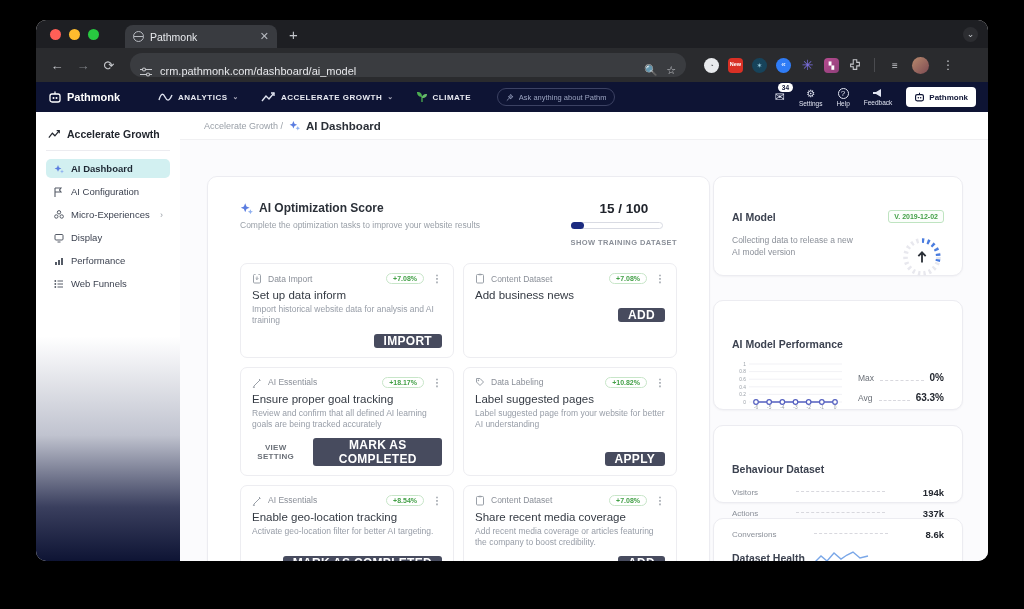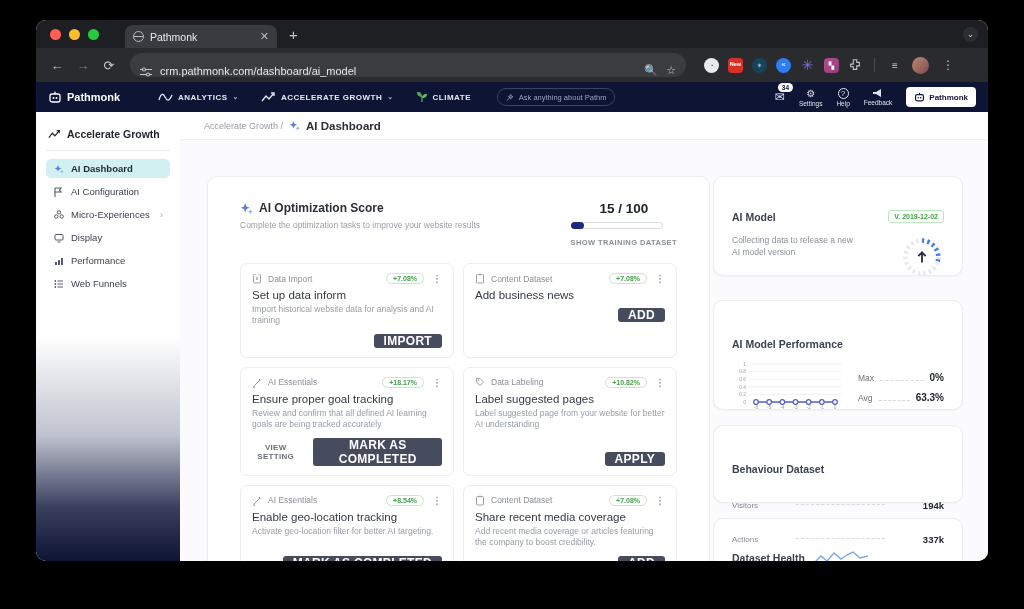--- a/index.html
+++ b/index.html
@@ -123,21 +123,21 @@
   .aim-body { display:flex; justify-content:space-between; margin-top:12px; }
   .aim-text { font-size:8.5px; color:#8a8f98; width:130px; line-height:1.4; }
   .perf { height:110px; margin-bottom:15px; }
   .perf-body { display:flex; align-items:center; margin-top:6px; gap:8px; }
   .stats { flex:1; }
   .stat-row { display:flex; align-items:flex-end; margin:9px 0; }
   .stat-label { font-size:8.5px; color:#6b7078; }
   .stat-leader { flex:1; border-bottom:1px dashed #d8d8de; margin:0 6px 2px 6px; }
   .stat-val { font-size:10px; font-weight:bold; color:#23272f; }
   .behaviour { height:78px; margin-bottom:15px; }
-  .bh-row { display:flex; align-items:center; margin-top:23px;gap:32px; }
+  .bh-row { display:flex; align-items:center; margin-top:10px;gap:32px; }
   .bh-label { font-size:8px; color:#8a8f98; }
   .bh-leader { flex:1; border-bottom:1px dashed #d8d8de; margin:0 6px 2px 6px; }
   .bh-val { font-size:9.5px; font-weight:bold; color:#23272f; }
   .health { height:80px; padding-top:32px; display:flex; align-items:center; gap:8px; }
 </style>
 </head>
 <body>
 
 <div class="window">
 

